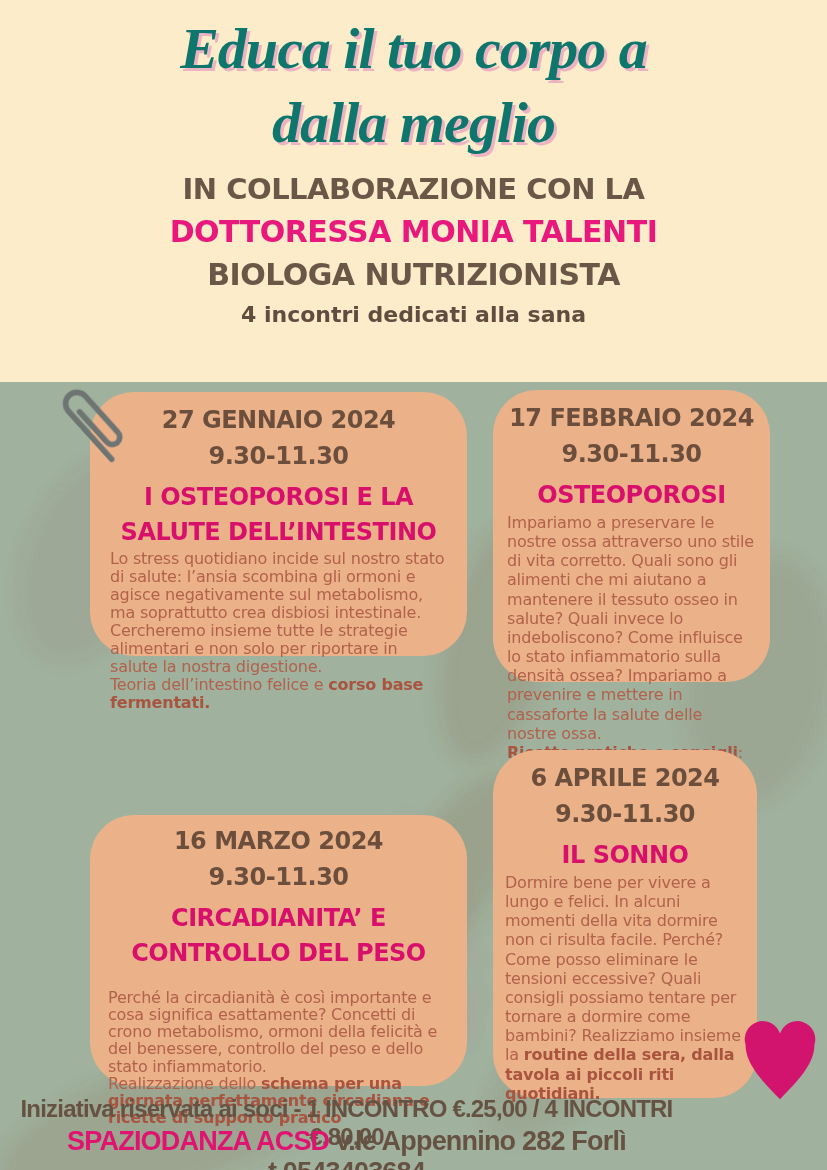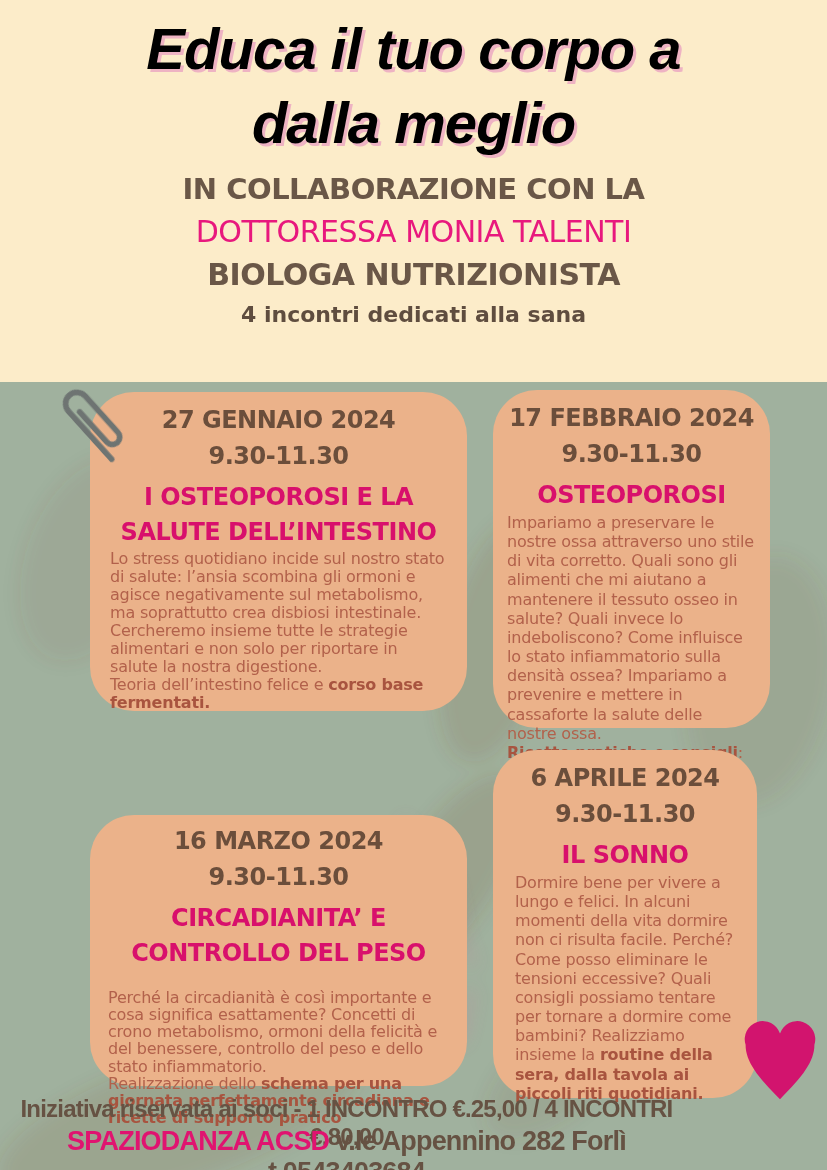--- a/index.html
+++ b/index.html
@@ -6,54 +6,54 @@
   .poster{
     position:relative;
     width:827px;height:1170px;
     background:#fcecc9;
     overflow:hidden;
     font-family:"DejaVu Sans", sans-serif;
   }
   
   .header{position:absolute;top:0;left:0;width:827px;height:382px;text-align:center;}
   .script-title{
-    font-family:Liberation Sans, sans-serif;
+    font-family:Liberation Serif, serif;
     font-style:italic;font-weight:bold;
-    color:#000000;
+    color:#0f766e;
     text-shadow:3px 3px 0 #eeb3c3;
     font-size:58px;line-height:1.2;
     letter-spacing:-1px;
     margin:0;
   }
   .title-l1{position:absolute;top:14px;left:0;width:100%;}
   .title-l2{position:absolute;top:88px;left:0;width:100%;}
   .sub1{position:absolute;top:172px;left:0;width:100%;font-size:29px;font-weight:bold;color:#6a5747;letter-spacing:-0.5px;}
-  .sub2{position:absolute;top:214px;left:0;width:100%;font-size:30px;font-weight:normal;color:#e8187d;letter-spacing:-0.5px;}
+  .sub2{position:absolute;top:214px;left:0;width:100%;font-size:30px;font-weight:bold;color:#e8187d;letter-spacing:-0.5px;}
   .sub3{position:absolute;top:257px;left:0;width:100%;font-size:30px;font-weight:bold;color:#6a5747;letter-spacing:-0.5px;}
   .sub4a{position:absolute;top:302px;left:0;width:100%;font-size:22px;font-weight:600;color:#5f4d3f;}
   .sub4b{position:absolute;top:338px;left:0;width:100%;font-size:26px;font-weight:600;color:#5f4d3f;}
 
   
   .green{position:absolute;top:382px;left:0;width:827px;height:788px;background:#a0b19e;}
 
   
   .watermark{position:absolute;top:382px;left:0;width:827px;height:788px;pointer-events:none;}
 
   
   .card{
     position:absolute;
     background:#ebb28a;
     border-radius:44px;
     text-align:center;
     box-sizing:border-box;
   }
-  .card1{left:90px;top:392px;width:377px;height:319px;padding:14px 20px 0;}
-  .card2{left:493px;top:390px;width:277px;height:338px;padding:14px 14px 8px;}
+  .card1{left:90px;top:392px;width:377px;height:264px;padding:14px 20px 0;}
+  .card2{left:493px;top:390px;width:277px;height:292px;padding:14px 14px 8px;}
   .card3{left:90px;top:815px;width:377px;height:271px;padding:12px 18px 16px;}
-  .card4{left:493px;top:750px;width:264px;height:348px;padding:14px 22px 0;}
+  .card4{left:493px;top:750px;width:264px;height:348px;padding:14px 12px 0;}
   .card-date{font-size:24px;font-weight:bold;color:#6b4e3b;letter-spacing:-0.5px;}
   .card-time{font-size:24px;font-weight:bold;color:#6b4e3b;margin-top:8px;letter-spacing:-0.5px;}
   .card-title{font-size:24px;font-weight:bold;color:#d8106c;margin-top:10px;line-height:1.45;letter-spacing:-0.5px;}
   .card-body{
     text-align:left;font-size:16px;line-height:1.13;color:#b2614b;
     white-space:pre-line;letter-spacing:-0.2px;
   }
   .card-body b{color:#a8543f;}
   .card3 .card-body{margin-top:18px;line-height:1.08;}
   .card2 .card-body, .card4 .card-body{line-height:1.20;}

